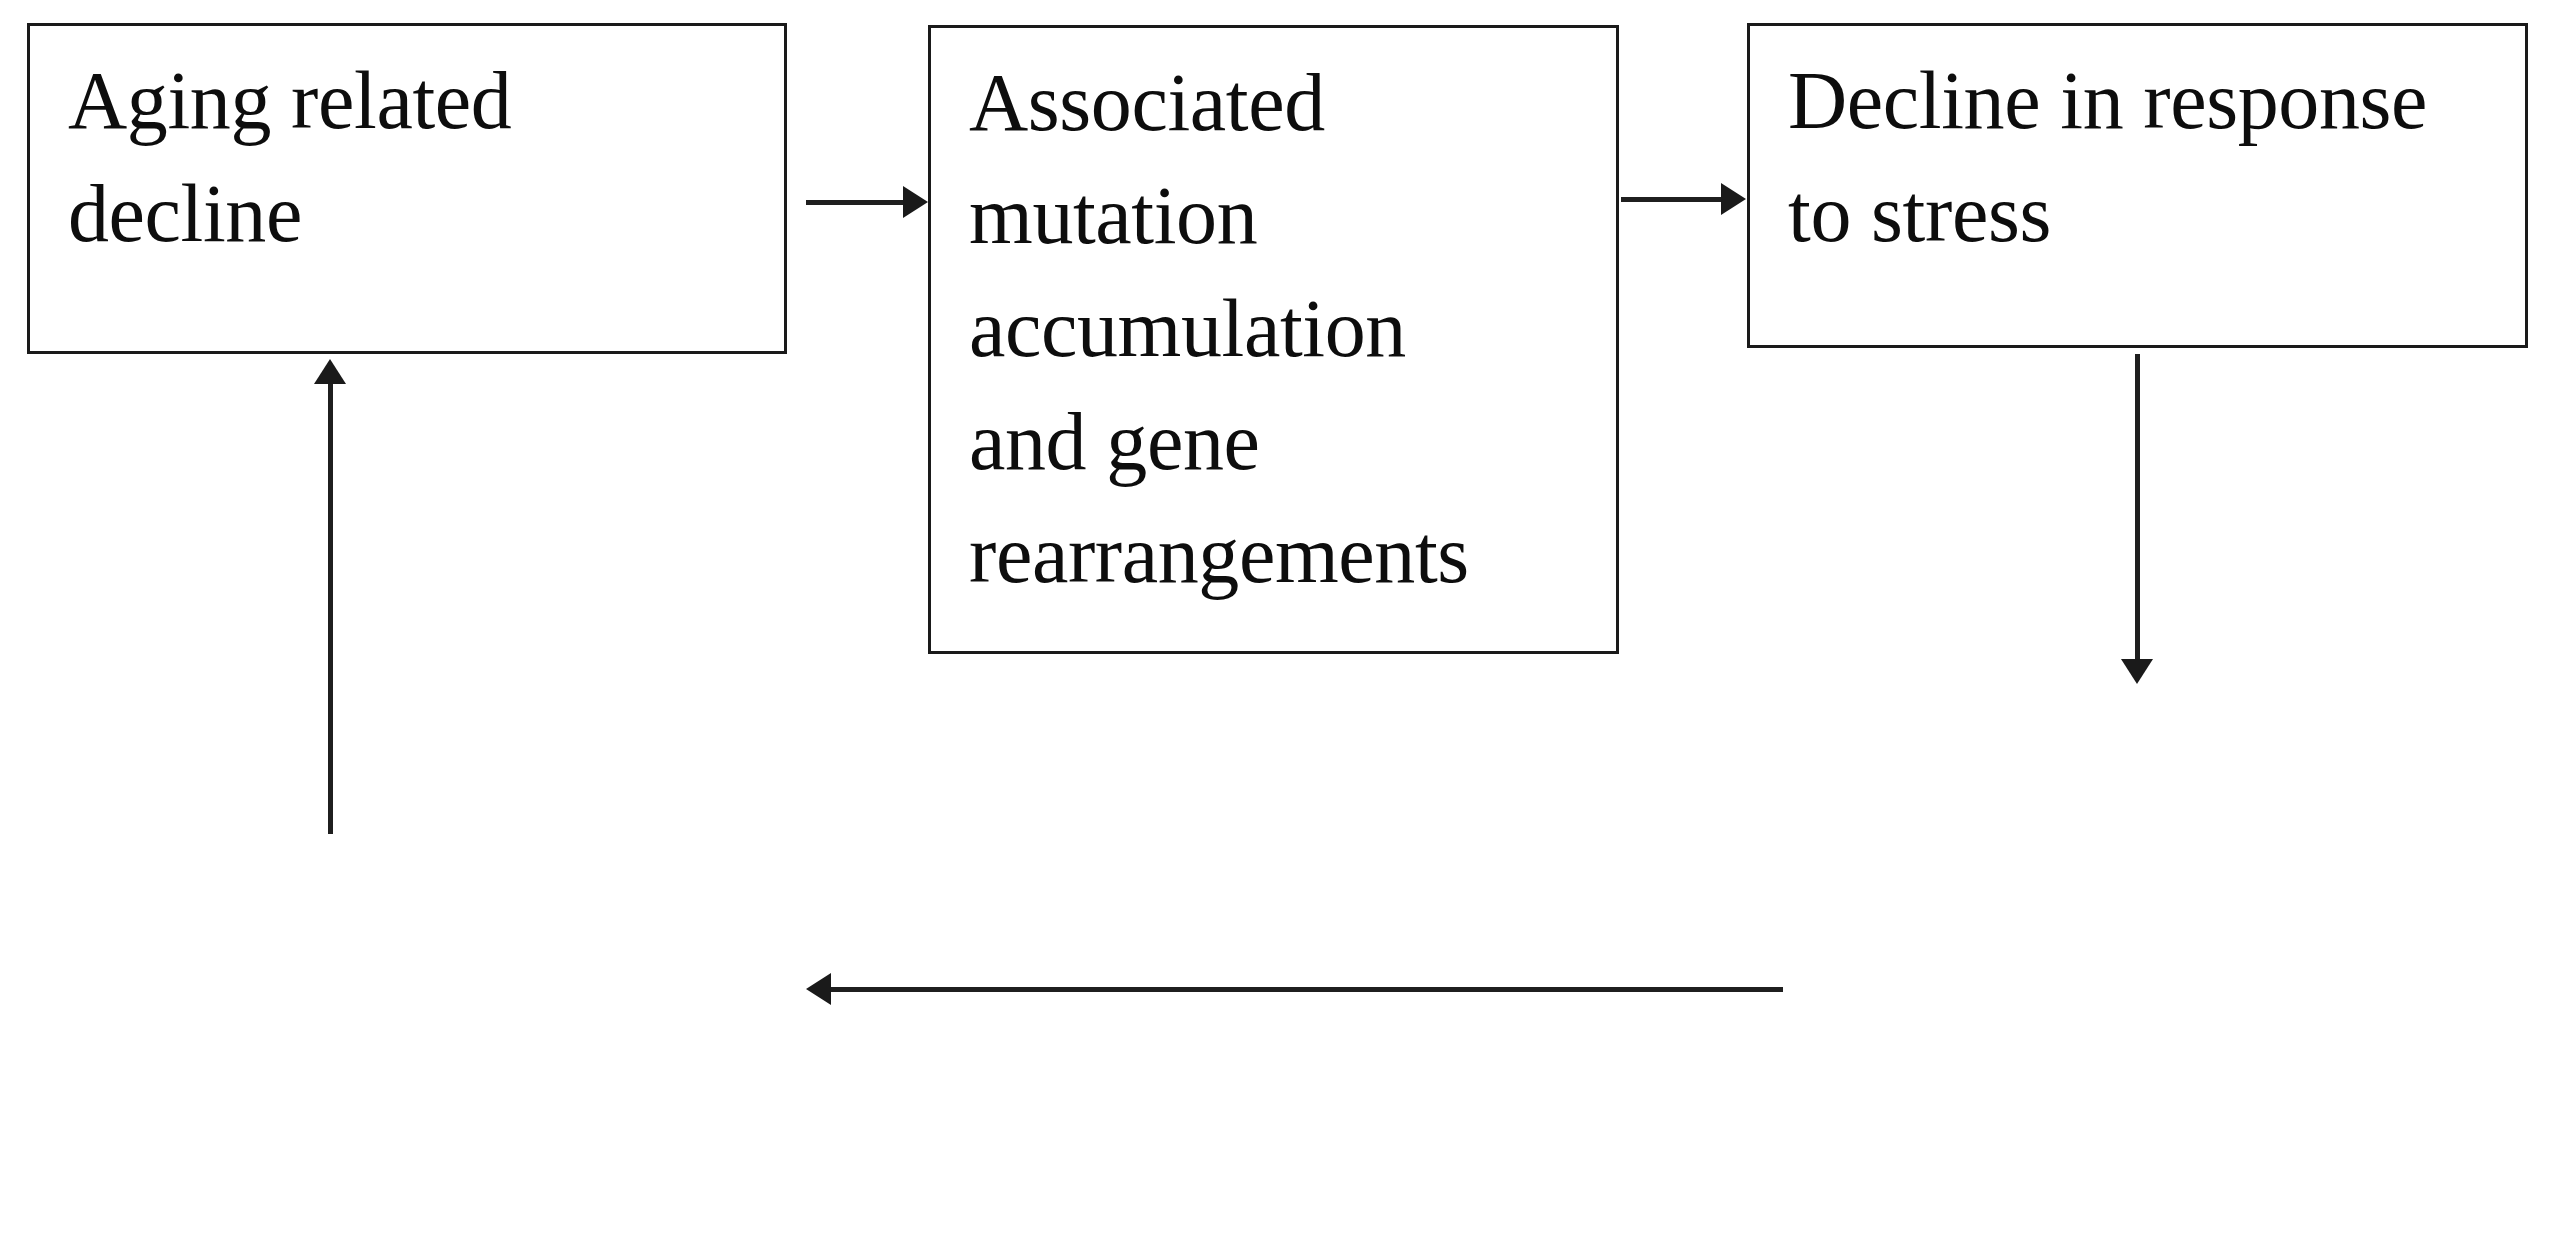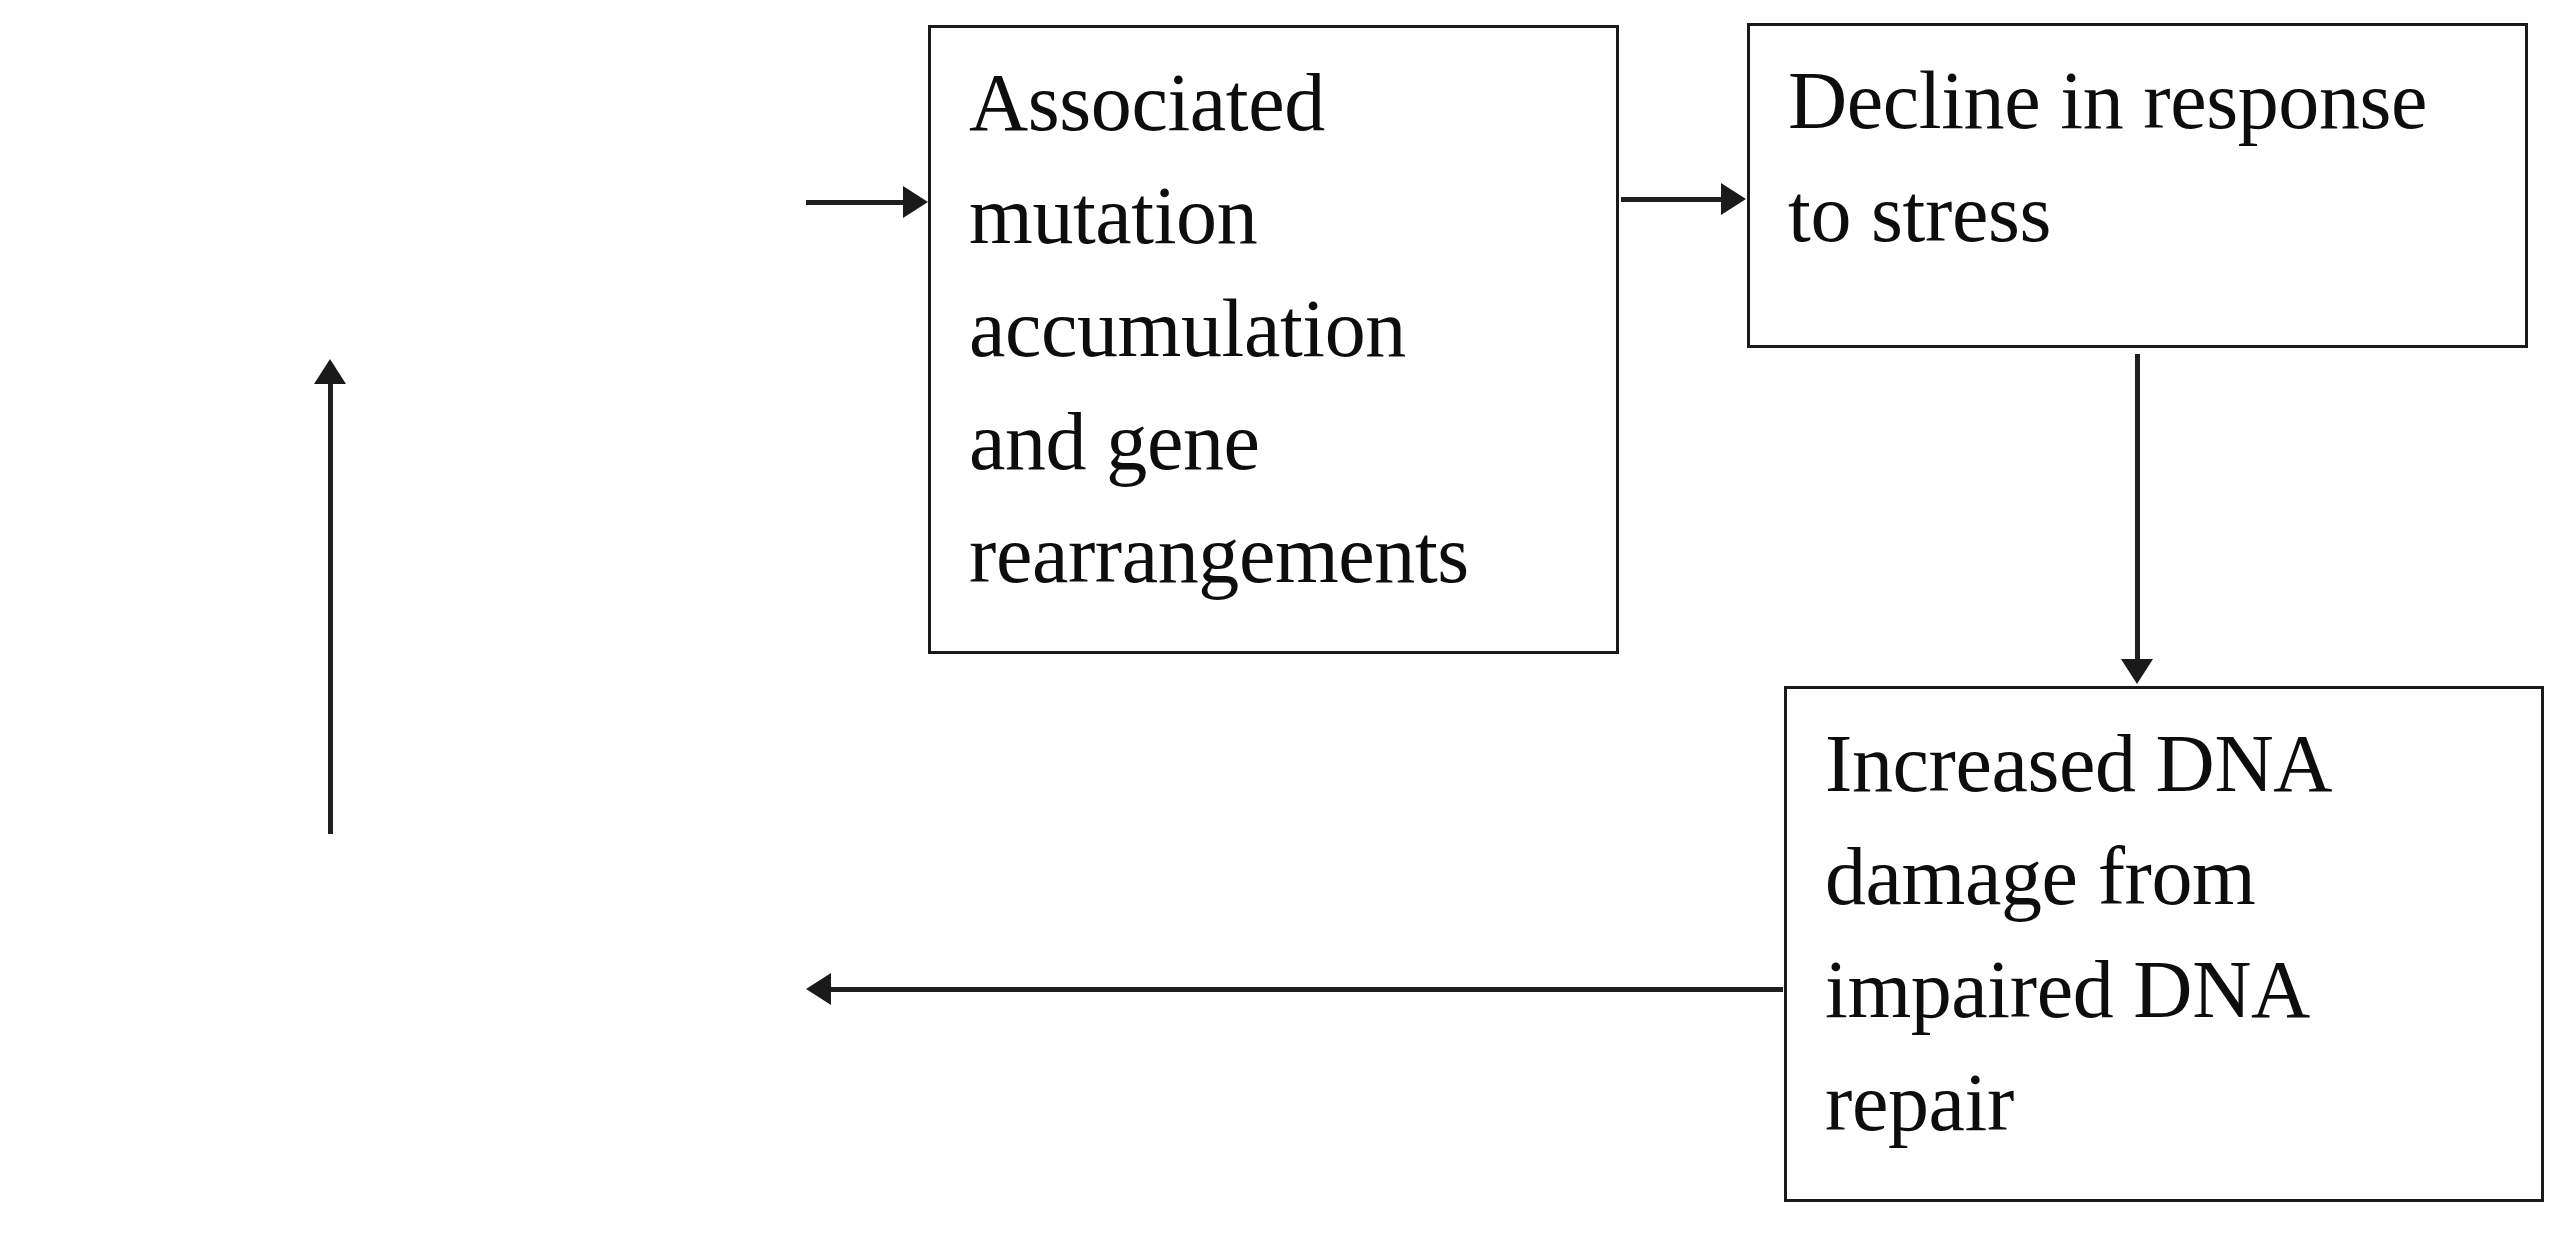--- a/index.html
+++ b/index.html
@@ -100,40 +100,38 @@
     top: 0;
     border-top: none;
     border-bottom: 25px solid #1a1a1a;
   }
 </style>
 </head>
 <body>
 
 <div id="canvas">
 
+  <div class="node" id="node-0" style="left: 27px; top: 23px; width: 760px; height: 331px; border-color: rgb(26, 26, 26);">
+    <div class="node-label">Aging related
+decline</div>
+  </div>
 
   <div class="node" id="node-1" style="left: 928px; top: 25px; width: 691px; height: 629px; border-color: rgb(26, 26, 26);">
     <div class="node-label">Associated
 mutation
 accumulation
 and gene
 rearrangements</div>
   </div>
 
   <div class="node" id="node-2" style="left: 1747px; top: 23px; width: 781px; height: 325px; border-color: rgb(26, 26, 26); padding-left: 16px;">
     <div class="node-label">Decline in response
 to stress</div>
   </div>
 
-  <div class="node" id="node-3" style="left: 1784px; top: 686px; width: 760px; height: 516px; border-color: rgb(26, 26, 26);">
-    <div class="node-label">Increased DNA
-damage from
-impaired DNA
-repair</div>
-  </div>
 
 
   <div class="arrow-h" id="edge-0" style="left: 806px; top: 203px; width: 122px;">
     <div class="shaft"></div>
     <div class="head"></div>
   </div>
 
   <div class="arrow-h" id="edge-1" style="left: 1621px; top: 200px; width: 125px;">
     <div class="shaft"></div>
     <div class="head"></div>

